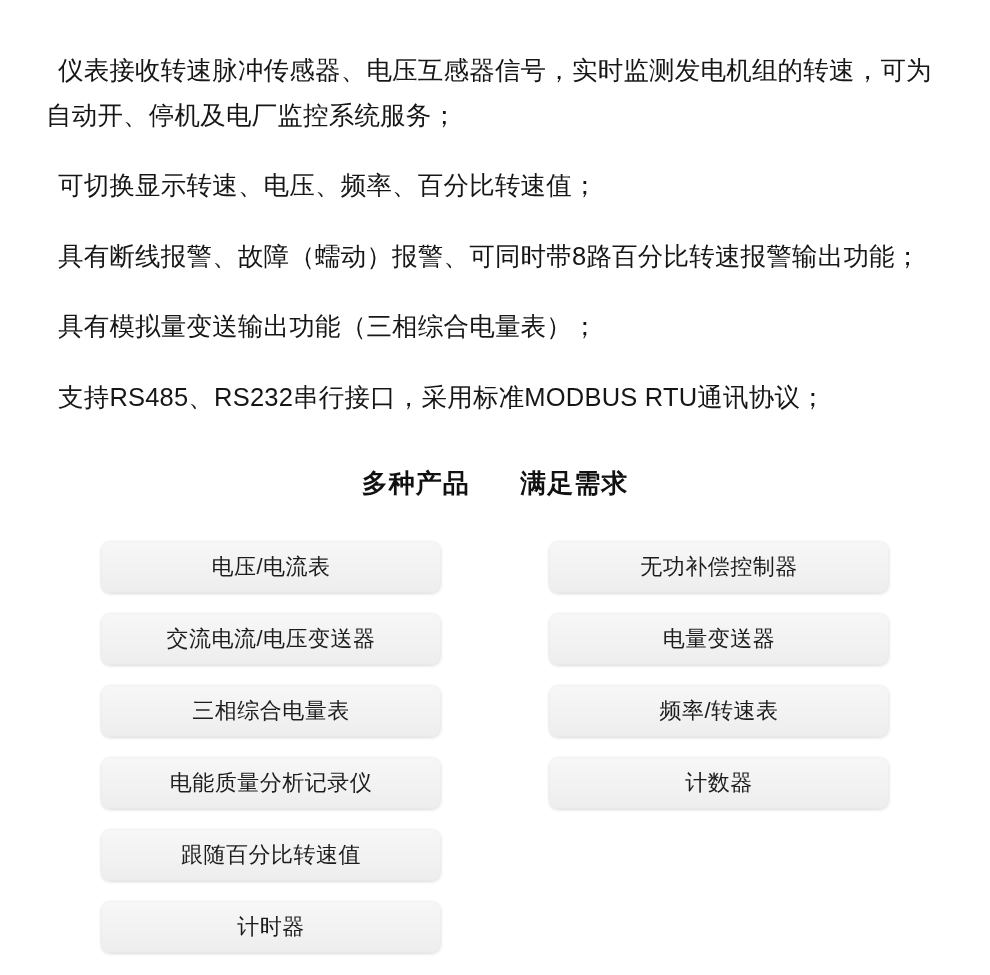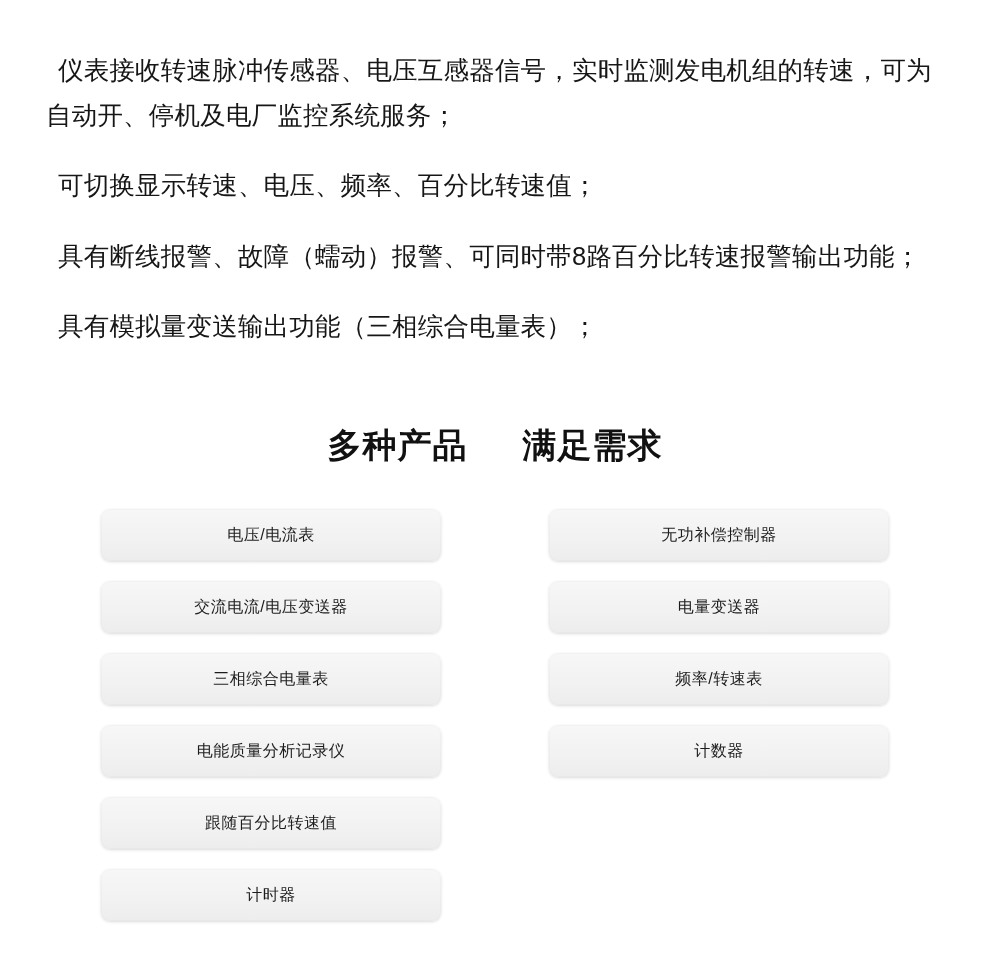--- a/index.html
+++ b/index.html
@@ -29,23 +29,23 @@
     font-size: 25.5px;
     line-height: 45px;
     letter-spacing: 0.2px;
     color: #161616;
     text-indent: 12px;
     font-weight: 500;
   }
 
   
   .section-heading {
-    margin-top: 74px;
+    margin-top: 46px;
     text-align: center;
-    font-size: 34px;
+    font-size: 26px;
     font-weight: 700;
     color: #111111;
     letter-spacing: 1px;
   }
   .section-heading .gap {
     display: inline-block;
     width: 34px;
   }
 
   
@@ -62,36 +62,37 @@
   }
   .product-chip {
     width: 340px;
     height: 52px;
     border-radius: 9px;
     background: linear-gradient(180deg, #f7f7f7 0%, #f2f2f2 55%, #ededed 100%);
     box-shadow: 0 1px 3px rgba(0,0,0,0.14), 0 0 0 1px rgba(0,0,0,0.02) inset;
     display: flex;
     align-items: center;
     justify-content: center;
-    font-size: 16px;
+    font-size: 22px;
     color: #1c1c1c;
     letter-spacing: 0.5px;
     font-weight: 500;
   }
 </style>
 </head>
 <body>
 
 <div class="page">
 
   <div class="features">
     <p class="feature-line">仪表接收转速脉冲传感器、电压互感器信号，实时监测发电机组的转速，可为自动开、停机及电厂监控系统服务；</p>
     <p class="feature-line">可切换显示转速、电压、频率、百分比转速值；</p>
     <p class="feature-line">具有断线报警、故障（蠕动）报警、可同时带8路百分比转速报警输出功能；</p>
     <p class="feature-line">具有模拟量变送输出功能（三相综合电量表）；</p>
+    <p class="feature-line">支持RS485、RS232串行接口，采用标准MODBUS RTU通讯协议；</p>
   </div>
 
   <div class="section-heading">
     <span>多种产品</span>
     <span class="gap"></span>
     <span>满足需求</span>
   </div>
 
   <div class="product-grid">
 

